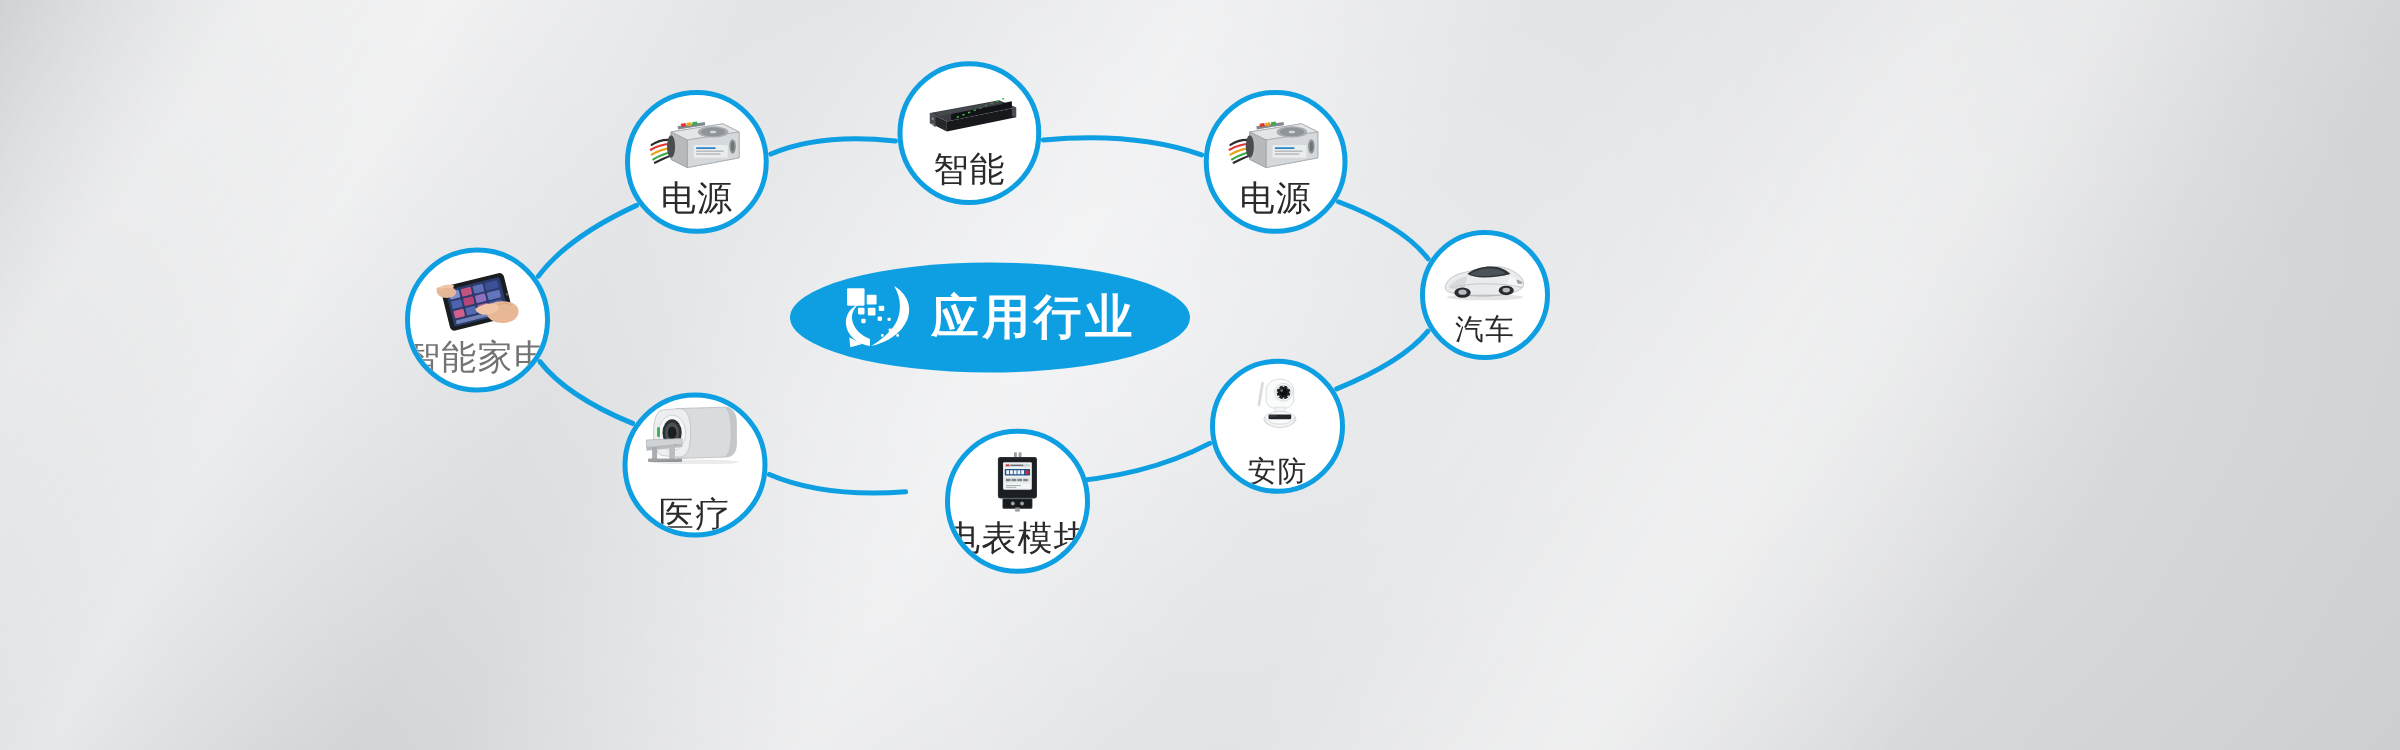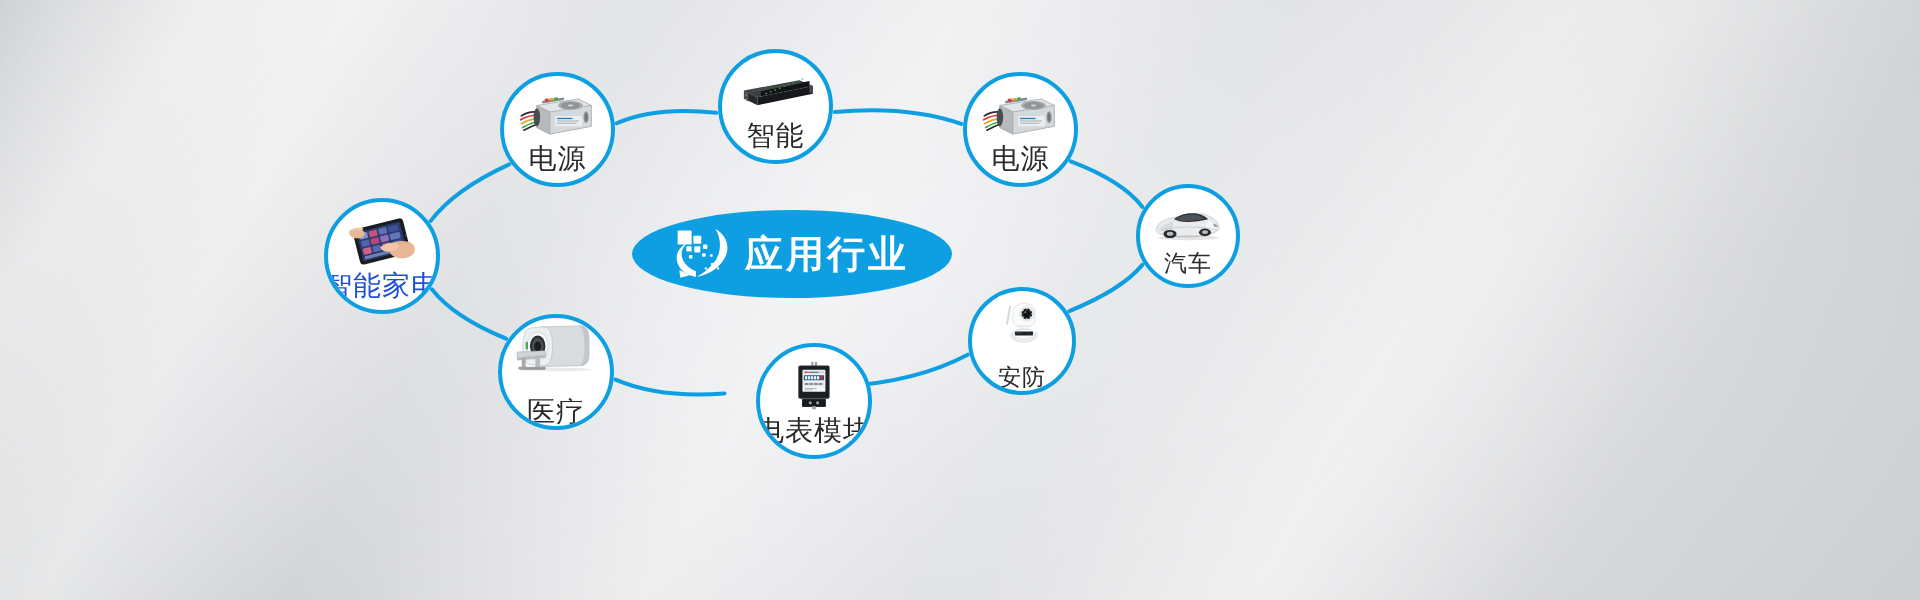--- a/index.html
+++ b/index.html
@@ -132,21 +132,21 @@
           </svg>
         </span>
         <span class="nlabel" style="color: rgb(42, 42, 42);">医疗</span>
       </div>
       <div class="node" style="left: 324px; top: 198px; width: 116px; height: 116px; border-color: rgb(13, 159, 226); background: rgb(255, 255, 255);">
         <span class="thumb">
           <svg viewBox="0 0 130 96" preserveAspectRatio="xMidYMid meet">
             <use href="#sym-tablet-touch-icon"></use>
           </svg>
         </span>
-        <span class="nlabel" style="color: #1d4ed8;">智能家电</span>
+        <span class="nlabel" style="color: #737373;">智能家电</span>
       </div>
     </div>
 
   <div id="badge" style="background: rgb(13, 159, 226);">
     <span class="logo">
       <svg viewBox="0 0 64 62" xmlns="http://www.w3.org/2000/svg">
         <g fill="#ffffff">
           <rect x="3" y="4" width="16" height="16" rx="1"></rect>
           <rect x="21" y="10" width="9" height="9" rx="1"></rect>
           <rect x="22" y="22" width="7" height="7" rx="1"></rect>

